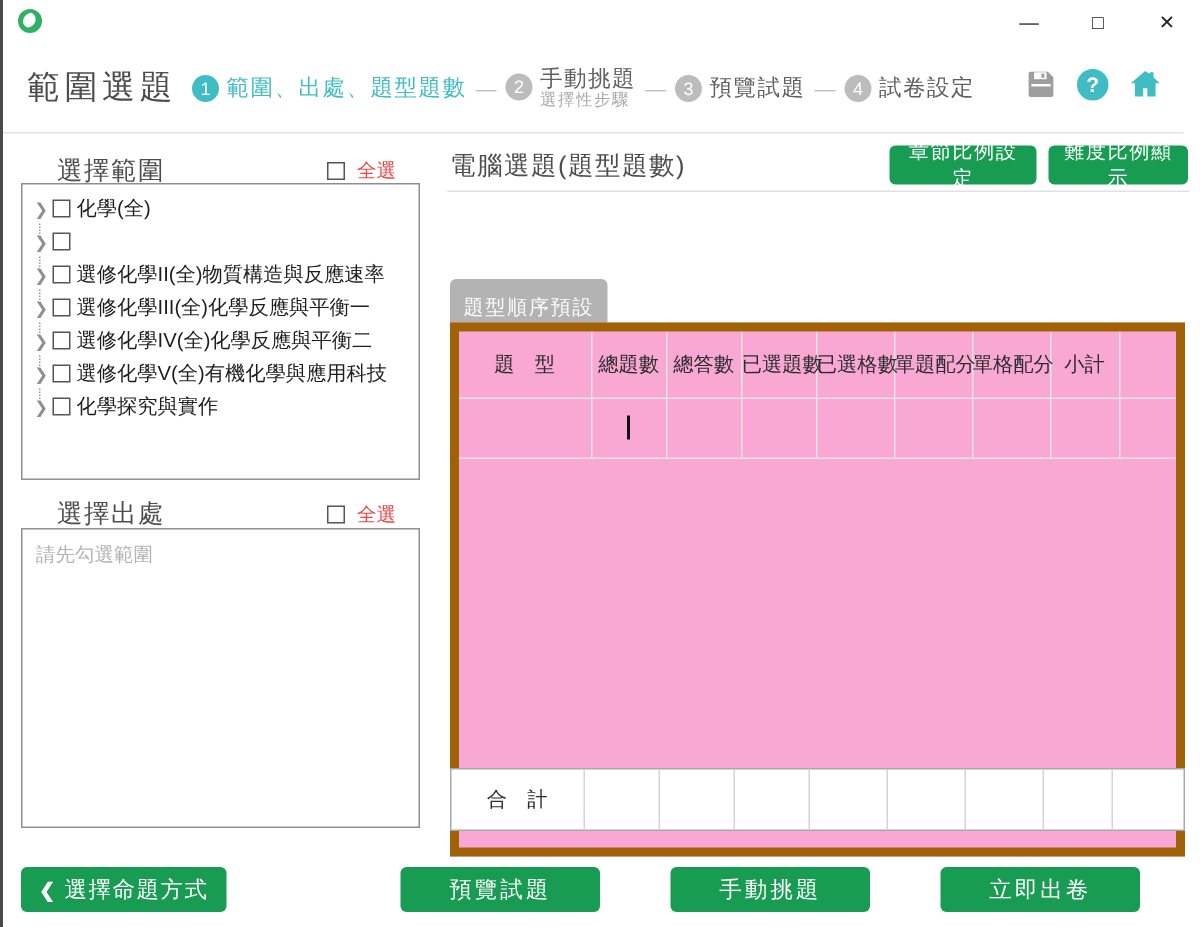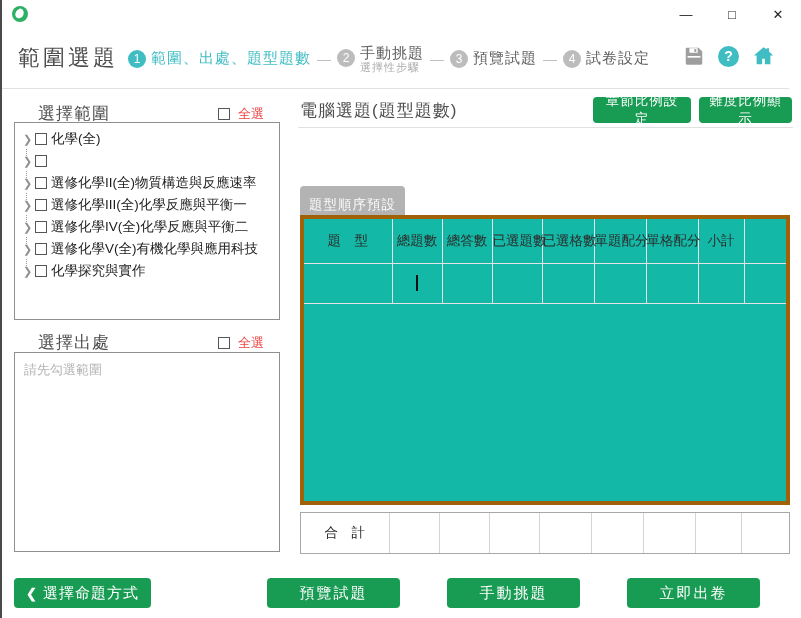--- a/index.html
+++ b/index.html
@@ -58,22 +58,22 @@
   .main-title { position:absolute; left:300px; top:99px; font-size:17px; color:#4d4d4d; letter-spacing:1px; }
   .btn { border:none; font-family:inherit; cursor:pointer; }
   .btn-green-sm { position:absolute; top:97px; height:26px; padding:0 9px; background:#189b52; color:#fff;
     font-size:13.5px; border-radius:4px; display:flex; align-items:center; justify-content:center; letter-spacing:1px;font-family:Liberation Mono, monospace; }
   #chapter-btn { left:593px; width:98px; }
   #difficulty-btn { left:699px; width:93px; }
   .right-divider { position:absolute; left:298px; top:127px; width:495px; border-top:1px solid #e1e1e1; }
   .type-order-btn { position:absolute; left:300px; top:186px; height:37px; padding:0 9px;
     background:#b3b3b3; color:#fbfbfb; font-size:13.5px; border-radius:4px; display:flex; align-items:center; letter-spacing:1px; }
 
-  .table-box { position:absolute; left:300px; top:215px; width:490px; height:290px;
-    border:4px solid #a16207; background:#14b8a6; overflow:hidden; }
+  .table-box { position:absolute; left:300px; top:215px; width:490px; height:356px;
+    border:6px solid #a16207; background:#f9a8d4; overflow:hidden; }
   .total-box { position:absolute; left:300px; top:512px; width:490px; height:42px;
     border:1px solid #a8a8a8; background:#fff; overflow:hidden; }
   table { width:100%; border-collapse:collapse; table-layout:fixed; }
   th { height:44px; font-size:13.5px; font-weight:normal; color:#2c2c2c;
     border-right:1px solid #e4e4e4; border-bottom:1px solid #e4e4e4; text-align:center; overflow:visible; white-space:nowrap; }
   td { height:40px; border-right:1px solid #e4e4e4; border-bottom:1px solid #e4e4e4; text-align:center; }
   th:last-child, td:last-child { border-right:none; }
   .total-box td { height:40px; border-right:1px solid #d4d4d4; border-bottom:none; font-size:13.5px; color:#2c2c2c; }
   .caret { width:2px; height:16px; background:#111; margin:0 auto; }
 

